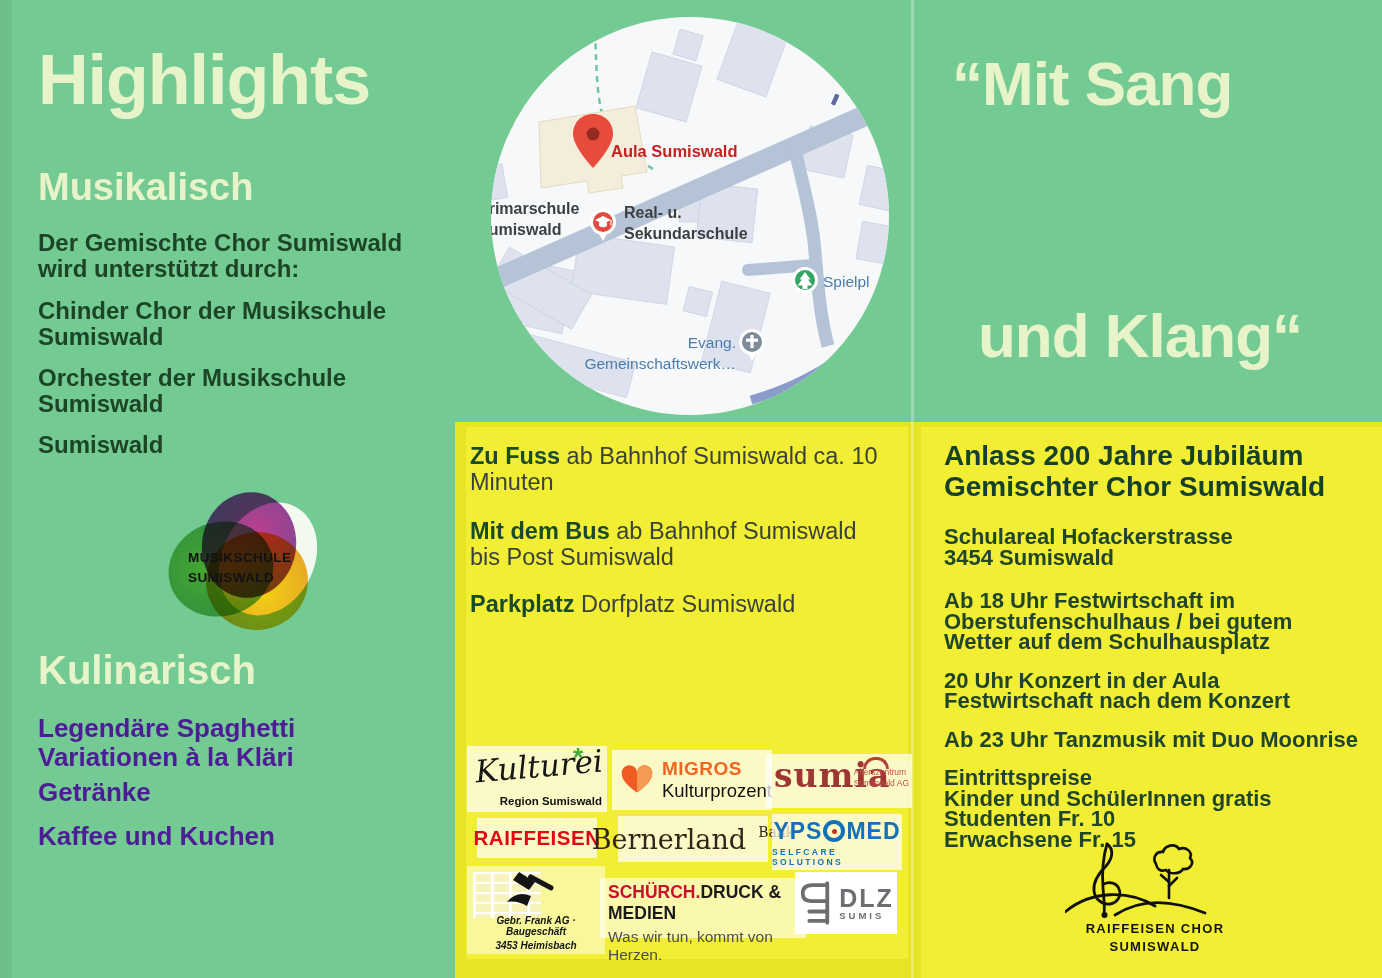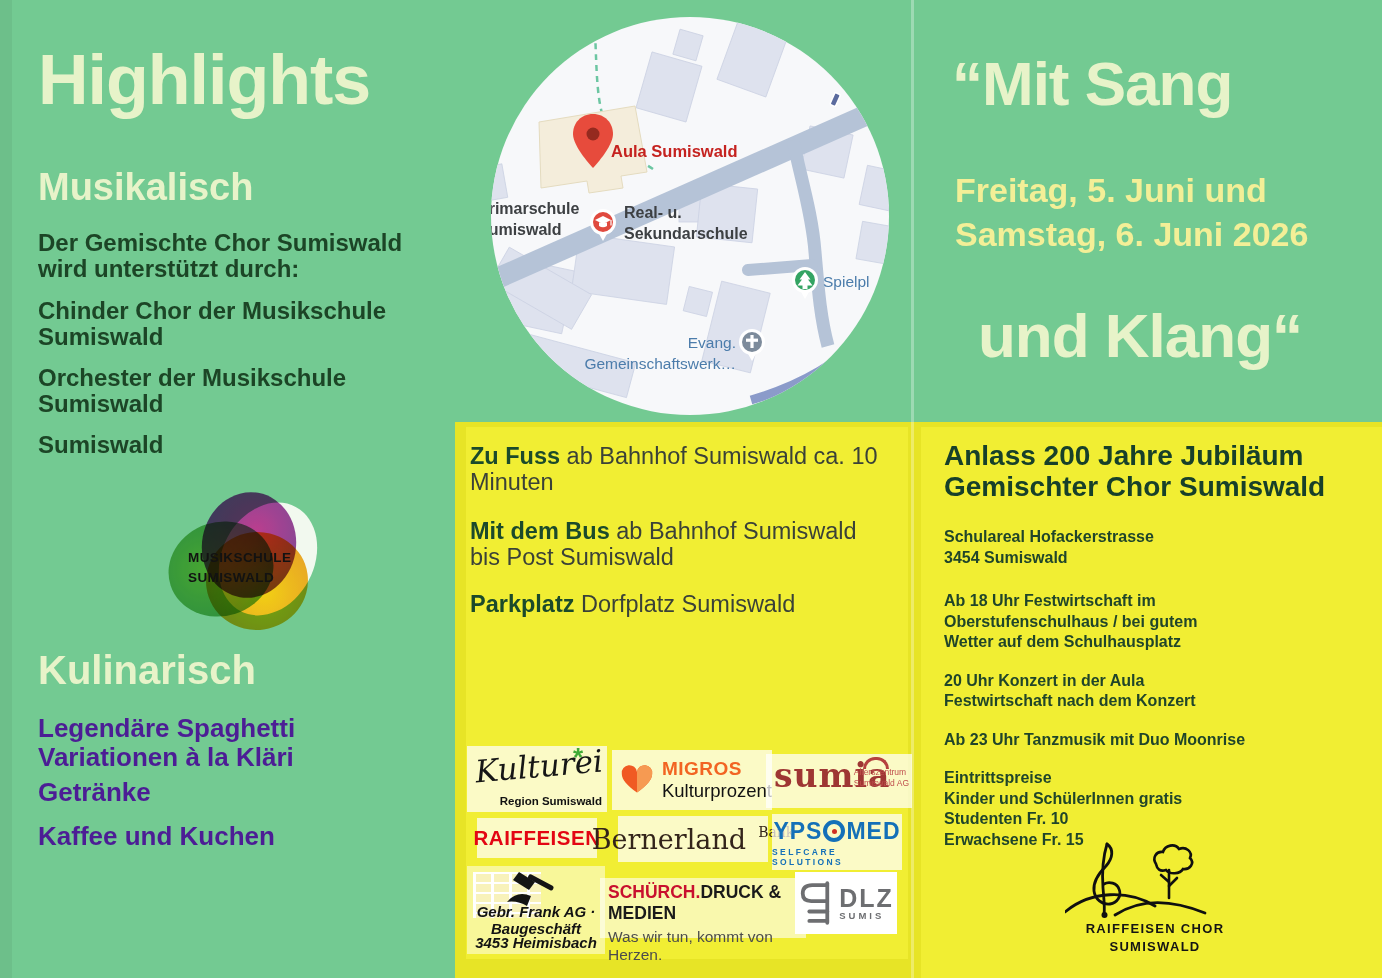--- a/index.html
+++ b/index.html
@@ -53,39 +53,39 @@
   .bern{display:flex;align-items:center;justify-content:center;font-family:"DejaVu Serif",serif;color:#33241a;}
   .bern-name{font-size:27px;}
   .bern-div{width:1px;height:28px;background:#33241a;margin:0 6px;}
   .bern-sub{font-size:14px;transform:translateY(-7px);}
   .ypso{display:flex;flex-direction:column;align-items:center;justify-content:center;}
   .ypso-row{display:flex;align-items:center;font-size:23px;font-weight:bold;color:#1470b8;letter-spacing:1px;}
   .ypso-o{display:inline-block;width:14px;height:14px;border:4.5px solid #1470b8;border-radius:50%;
       margin:0 1px;position:relative;}
   .ypso-o i{position:absolute;left:4.5px;top:4.5px;width:5px;height:5px;border-radius:50%;background:#d03022;}
   .ypso-sub{font-size:8.5px;font-weight:bold;letter-spacing:2.4px;color:#1470b8;margin-top:2px;}
-  .frank-line{position:absolute;left:0;width:100%;text-align:center;font-size:15px;font-weight:bold;
+  .frank-line{position:absolute;left:0;width:100%;text-align:center;font-size:10px;font-weight:bold;
       font-style:italic;color:#131313;}
   .bricks{position:absolute;left:6px;top:6px;width:68px;height:46px;background-color:#f8f2bb;
       background-image:linear-gradient(#ffffff 2px, transparent 2px),linear-gradient(90deg,#ffffff 3px, transparent 3px);
       background-size:18px 10px;}
   .schuerch-card{padding:4px 8px;}
   .schuerch-l1{font-size:17.5px;font-weight:bold;}
   .schuerch-red{color:#c8102e;}
   .schuerch-black{color:#1a1a1a;}
   .schuerch-l2{font-size:15.5px;color:#4c4c4c;margin-top:4px;}
   .dlz-card{background:#ffffff;display:flex;align-items:center;justify-content:center;gap:7px;}
   .dlz-col{display:flex;flex-direction:column;align-items:flex-start;}
   .dlz-name{font-size:25px;font-weight:bold;color:#6d6e71;letter-spacing:2px;line-height:24px;}
   .dlz-sub{font-size:9.5px;font-weight:bold;color:#6d6e71;letter-spacing:3px;}
   
   .quote{font-size:62px;font-weight:bold;letter-spacing:-1px;}
   .dates{font-size:34px;font-weight:bold;line-height:44px;color:#f3ef97;}
   .r-head{font-size:28px;font-weight:bold;line-height:31px;color:#17402a;}
-  .r-body{font-size:16px;font-weight:bold;line-height:20.5px;color:#20452a;}
+  .r-body{font-size:22px;font-weight:bold;line-height:20.5px;color:#20452a;}
   .r-block{margin-bottom:18px;}
   .chor-text{width:240px;text-align:center;font-size:13px;font-weight:bold;letter-spacing:1.3px;
       color:#141414;line-height:18px;}
 </style>
 </head>
 <body>
 
 <div class="page">
 
   <div class="abs yellow-base"></div>
@@ -292,24 +292,20 @@
         <path d="M31 2 V44"></path>
       </g>
     </svg>
     <div class="dlz-col">
       <div class="dlz-name">DLZ</div>
       <div class="dlz-sub">SUMIS</div>
     </div>
   </div>
 
   <div class="abs pale quote" style="left:952px;top:48px;">“Mit Sang</div>
-  <div class="abs dates" style="left:955px;top:168px;">
-    <div>Freitag, 5. Juni und</div>
-    <div>Samstag, 6. Juni 2026</div>
-  </div>
   <div class="abs pale quote" style="left:978px;top:300px;">und Klang“</div>
 
   <div class="abs r-head" style="left:944px;top:440px;">
     <div>Anlass 200 Jahre Jubiläum</div>
     <div>Gemischter Chor Sumiswald</div>
   </div>
 
   <div class="abs r-body" style="left:944px;top:527px;">
     <div>Schulareal Hofackerstrasse</div>
     <div>3454 Sumiswald</div>

